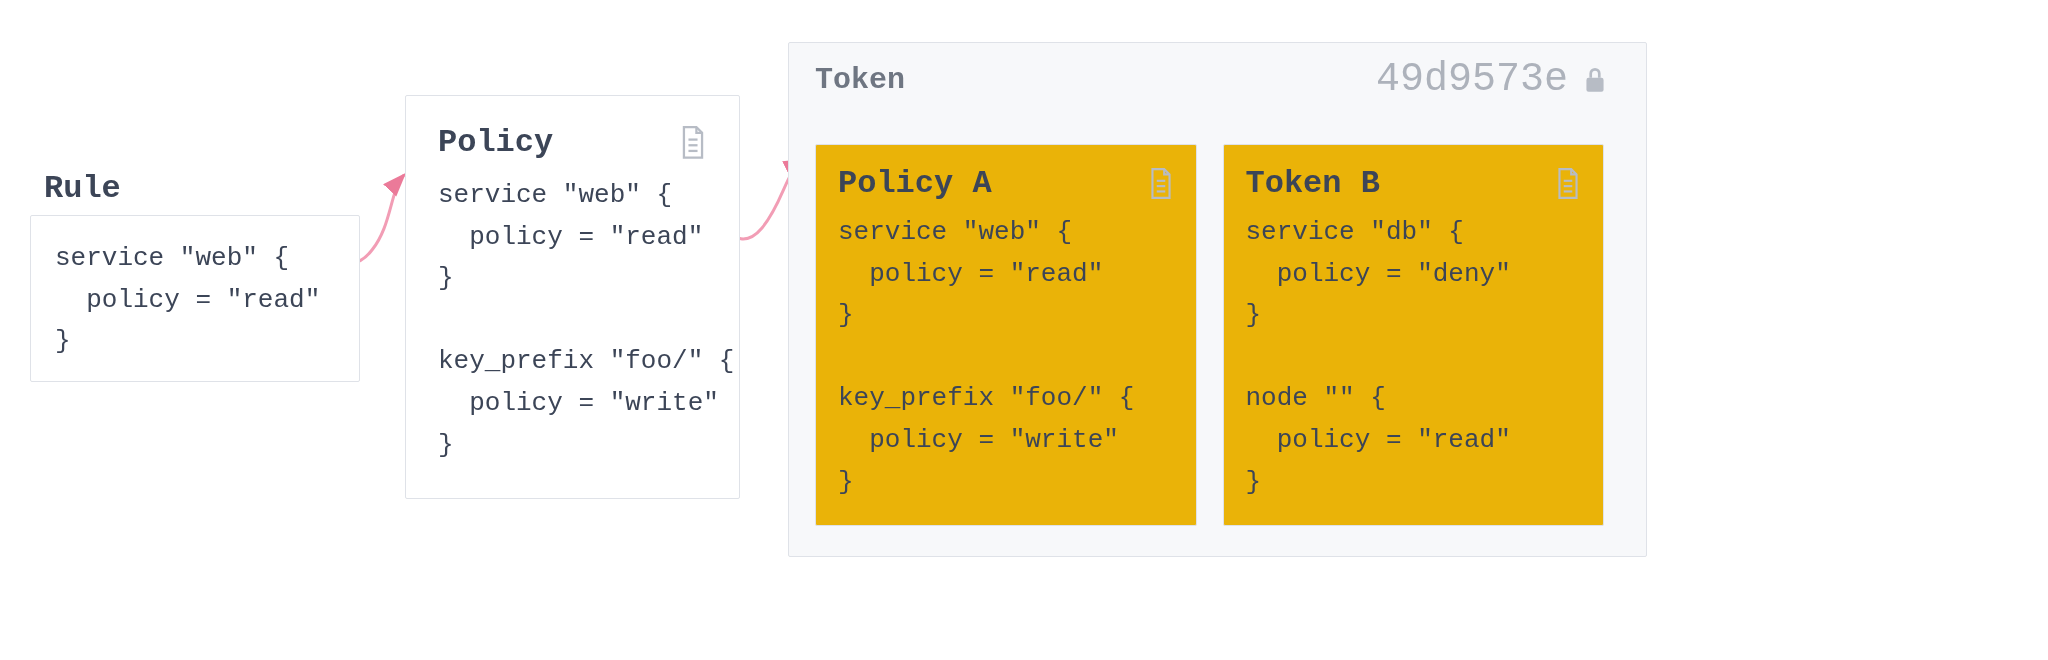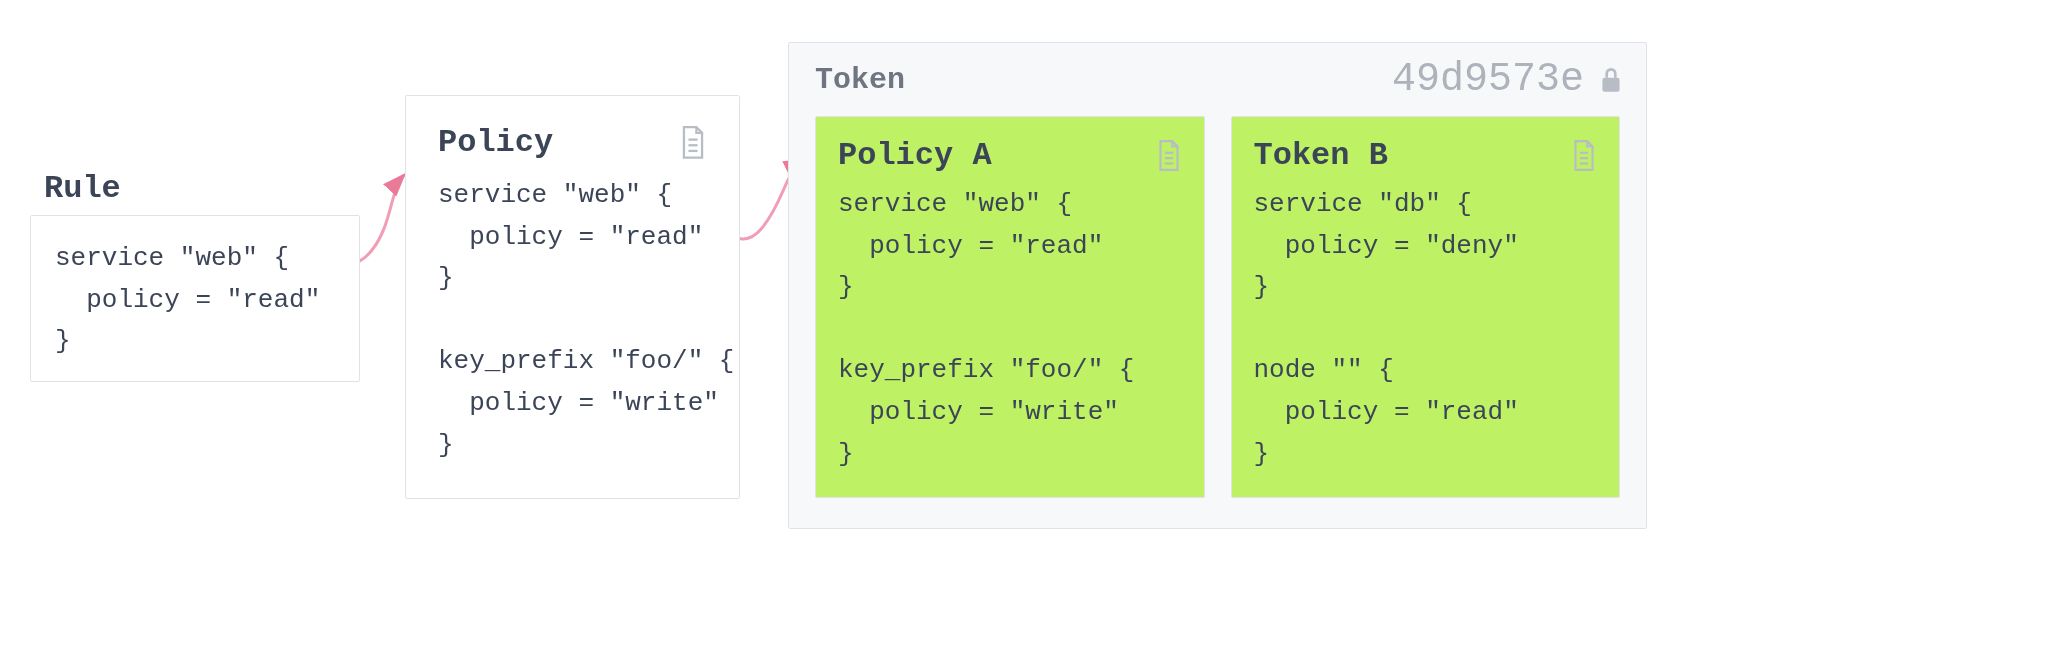--- a/index.html
+++ b/index.html
@@ -60,21 +60,21 @@
   .rule-card .code { padding: 0; }
 
   .token-box {
     position: absolute;
     left: 788px;
     top: 42px;
     width: 859px;
     background: #f7f8fa;
     border: 1.5px solid #dfe2e8;
     border-radius: 2px;
-    padding: 0 0 30px 0;
+    padding: 0 16px 30px 0;
   }
   .token-header {
     display: flex;
     align-items: center;
     justify-content: space-between;
     padding: 14px 22px 14px 26px;
   }
   .token-title { font-size: 30px; color: #6f7682; font-weight: 600; }
   .token-id-wrap {
     display: flex;
@@ -83,23 +83,24 @@
     color: #adb2bb;
     font-size: 40px;
   }
   .token-body {
     display: flex;
     gap: 26px;
     padding: 0 26px;
   }
   .token-policy-card {
     flex: 1;
-    background: #bef264;
+    background: #eab308;
     border: 1.5px solid #dfe2e8;
     border-radius: 2px;
+    margin-top: 28px;
   }
   .token-policy-card .card-header {
     display: flex;
     align-items: center;
     justify-content: space-between;
     padding: 20px 22px 10px 22px;
   }
   .token-policy-card .code { padding: 0 22px 22px 22px; }
 
   .icon svg { display: block; }

